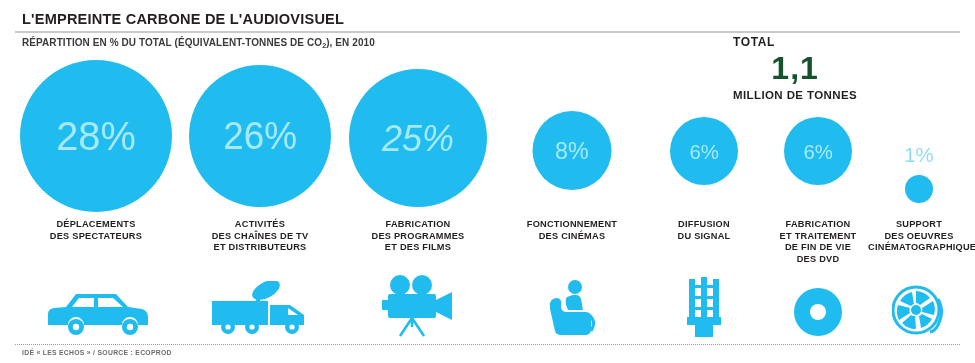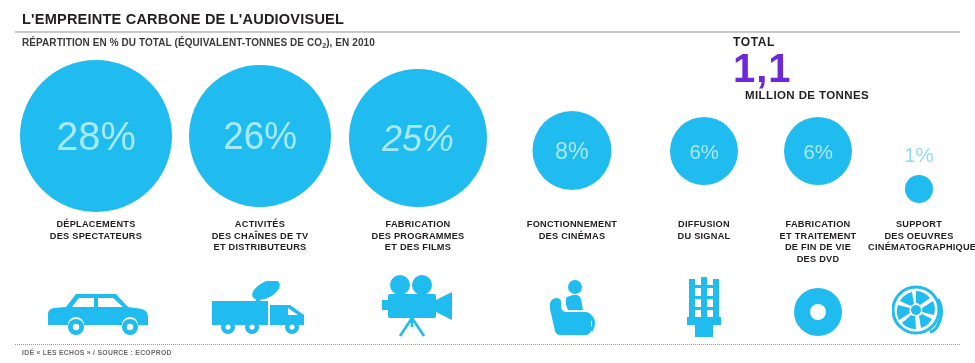--- a/index.html
+++ b/index.html
@@ -76,35 +76,35 @@
     text-align: left;
   }
   .total-label {
     font-size: 12px;
     font-weight: bold;
     letter-spacing: 0.6px;
     color: #231f20;
     line-height: 13px;
   }
   .total-value {
-    font-size: 40px;
+    font-size: 32px;
     font-weight: bold;
     line-height: 38px;
     letter-spacing: 1px;
-    color: #6d28d9;
+    color: #14532d;
     font-family: "Liberation Sans", sans-serif;
+    text-align: center;
   }
   .total-unit {
     font-size: 11.5px;
     font-weight: bold;
     letter-spacing: 0.4px;
     color: #231f20;
     line-height: 14px;
     margin-top: 1px;
-    margin-left: 12px;
   }
 
   
   .columns {
     position: absolute;
     left: 0;
     top: 55px;
     width: 933px;
     height: 290px;
     padding-left: 16px;

